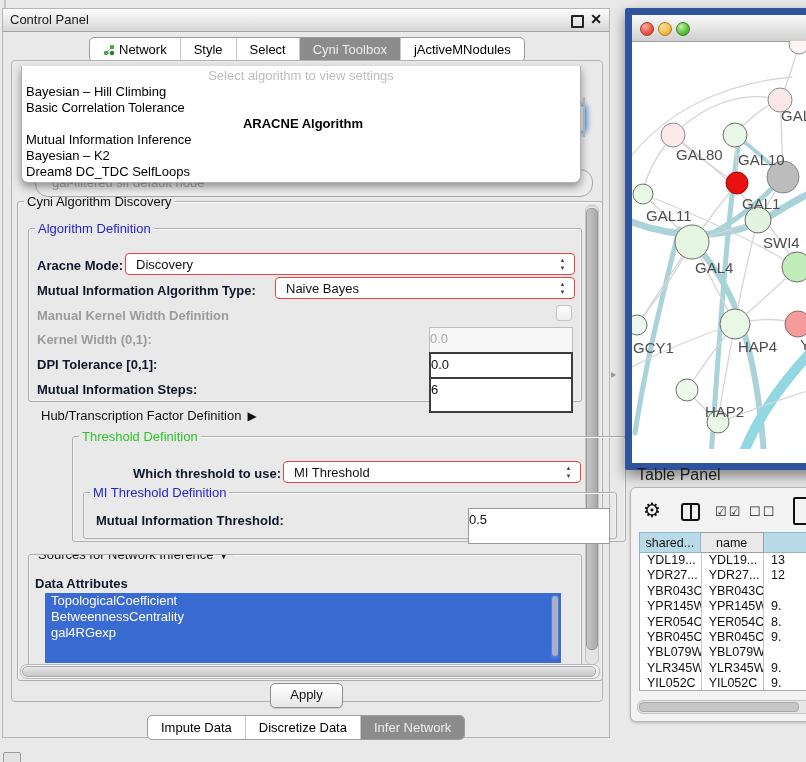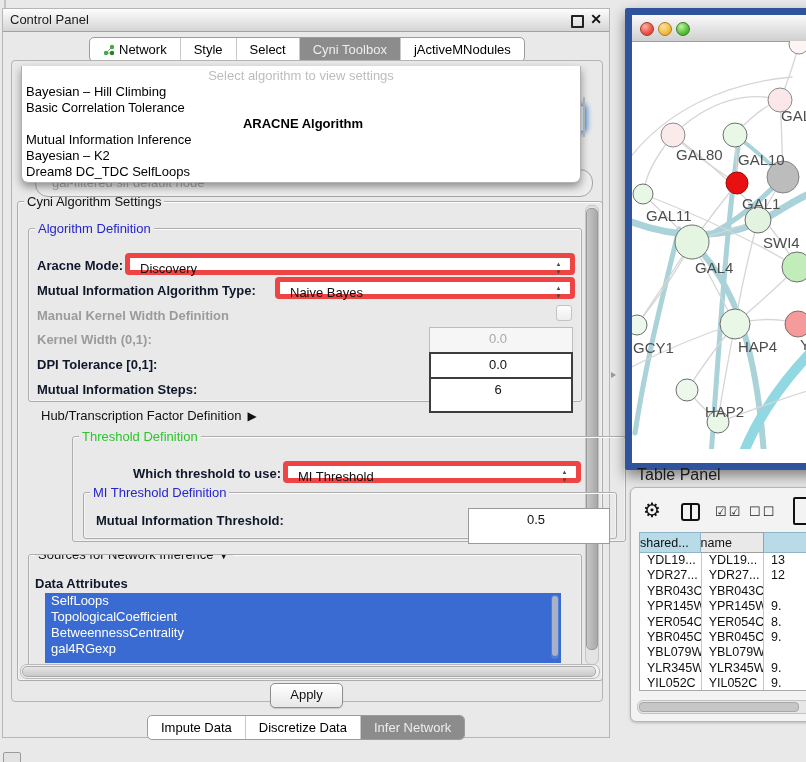--- a/index.html
+++ b/index.html
@@ -51,26 +51,26 @@
   #settings-group{left:14px;top:192px;width:584px;height:478px;}
 
   
   #vscroll{right:3px;top:3px;width:12px;height:458px;background:#e3e3e3;border:1px solid #c6c6c6;border-radius:6px;}
   #vscroll-thumb{left:0px;top:2px;width:10px;height:440px;background:linear-gradient(90deg,#c6c6c6,#a9a9a9);
     border:1px solid #9b9b9b;border-radius:5px;}
 
   #algo-def-group{left:10px;top:26px;width:552px;height:172px;}
   .lbl{position:absolute;font-weight:bold;color:#0f172a;line-height:18px;}
   .lbl.dis{color:#9b9b9b;}
-  .combo{position:absolute;height:22px;background:#fff;border:5px solid #ef4444;border-radius:4px;
+  .combo{position:absolute;height:22px;background:#fff;border:1px solid #ef4444;border-radius:4px;
     line-height:22px;padding-left:10px;box-sizing:border-box;}
   .spin{position:absolute;right:7px;top:2px;width:9px;text-align:center;color:#444;}
   .spin div{font-size:6px;line-height:8px;}
   .field{position:absolute;height:36px;background:#fff;border:1px solid #9a9a9a;line-height:22px;
-    text-align:center;padding-right:6px;box-sizing:border-box;}
+    text-align:left;padding-right:6px;box-sizing:border-box;}
   .field.strong{border:2px solid #3d3d3d;}
   .field.dis{background:#f6f6f6;border-color:#bdbdbd;color:#a8a8a8;}
   #chk-manual{left:527px;top:76px;width:14px;height:14px;border:1px solid #c3c3c3;border-radius:3px;
     background:linear-gradient(#fdfdfd,#ededed);}
 
   #hub-row{left:23px;top:206px;color:#111;}
   #hub-row .arrow{font-size:12px;margin-left:6px;}
 
   #threshold-group{left:10px;top:234px;width:552px;height:104px;margin-left:44px;}
   #mi-group{left:10px;top:55px;width:532px;height:45px;}
@@ -105,21 +105,21 @@
     border-radius:6px;box-shadow:0 1px 3px rgba(0,0,0,.2);overflow:hidden;}
   #gear-icon{left:12px;top:10px;font-size:20px;color:#111;}
   #col-icon{left:50px;top:15px;width:15px;height:14px;border:2px solid #111;border-radius:3px;}
   #col-icon div{position:absolute;left:7px;top:0;width:2px;height:14px;background:#111;}
   #checks-icon{left:84px;top:16px;font-size:13px;color:#222;letter-spacing:2px;}
   #squares-icon{left:118px;top:16px;font-size:13px;color:#222;letter-spacing:2px;}
   #doc-icon{left:162px;top:9px;width:20px;height:24px;border:2px solid #111;border-radius:2px;background:#f3f3f3;}
   #tbl{left:8px;top:44px;width:176px;}
   .trow,#tbl-head{display:flex;}
   #tbl-head{height:21px;font-size:12.5px;}
-  .hcell{box-sizing:border-box;border:1px solid #a0a0a0;border-left:none;text-align:left;line-height:20px;background:#e9e9e9;overflow:hidden;}
+  .hcell{box-sizing:border-box;border:1px solid #a0a0a0;border-left:none;text-align:center;line-height:20px;background:#e9e9e9;overflow:hidden;}
   .hcell:first-child{border-left:1px solid #a0a0a0;}
   .hcell.hl{background:#b9dbe8;border-color:#8fb6c6;}
   #tbl-body{height:138px;overflow:hidden;background:#fff;border:1px solid #aaa;border-top:none;box-sizing:border-box;}
   .trow{height:15.4px;font-size:12.5px;line-height:15px;}
   .tcell{box-sizing:border-box;padding-left:7px;overflow:hidden;white-space:nowrap;border-left:1px solid #c6c6c6;}
   .tcell:first-child{border-left:none;}
   #tbl-hscroll{left:6px;top:212px;width:172px;height:12px;border:1px solid #c2c2c2;border-radius:6px;background:#e7e7e7;}
   #tbl-hthumb{left:1px;top:1px;width:158px;height:8px;background:#c6c6c6;border:1px solid #a8a8a8;border-radius:4px;}
 
   
@@ -179,21 +179,21 @@
           <div class="opt">Bayesian – Hill Climbing</div>
           <div class="opt">Basic Correlation Tolerance</div>
           <div class="opt bold">ARACNE Algorithm</div>
           <div class="opt">Mutual Information Inference</div>
           <div class="opt">Bayesian – K2</div>
           <div class="opt">Dream8 DC_TDC SelfLoops</div>
         </div>
     </div>
 
     <div id="settings-group" class="abs group">
-      <span class="legend">Cyni Algorithm Settings</span>
+      <span class="legend">Cyni Algorithm Discovery</span>
 
       <div id="vscroll" class="abs">
         <div id="vscroll-thumb" class="abs"></div>
       </div>
 
       <div id="algo-def-group" class="abs group">
         <span class="legend blue">Algorithm Definition</span>
 
         <span class="lbl" style="left:8px;top:28px">Aracne Mode:</span>
         <div class="combo" style="left:96px;top:24px;width:450px">
@@ -246,21 +246,20 @@
           <span class="legend blue">MI Threshold Definition</span>
           <span class="lbl" style="left:12px;top:19px">Mutual Information Threshold:</span>
           <div class="field" style="left:384px;top:15px;width:142px">0.5</div>
         </div>
       </div>
 
       <div id="sources-group" class="abs group">
         <span class="legend"><span>Sources for Network Inference</span> <span>▼</span></span>
         <span class="lbl" style="left:6px;top:20px">Data Attributes</span>
         <div id="attr-list">
-          <div class="attr">SelfLoops</div>
             <div class="attr">TopologicalCoefficient</div>
             <div class="attr">BetweennessCentrality</div>
             <div class="attr">gal4RGexp</div>
             <div id="attr-scroll">
               <div id="attr-thumb"></div>
             </div>
         </div>
       </div>
 
       <div id="hbar" class="abs">

